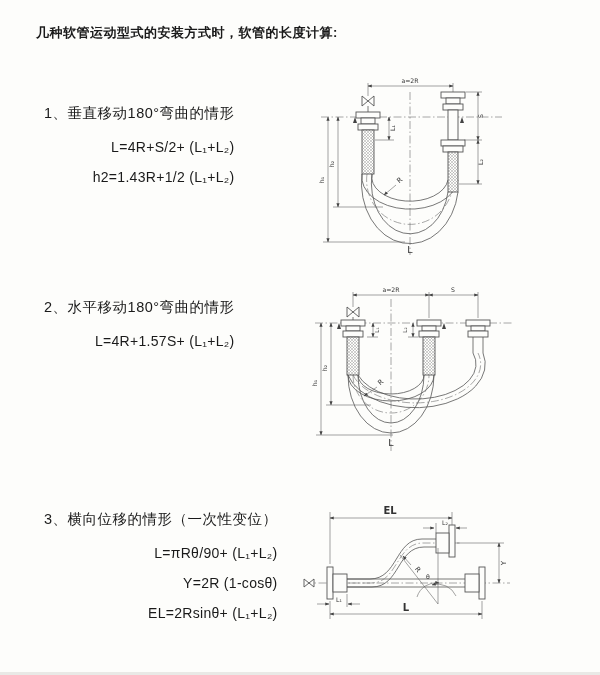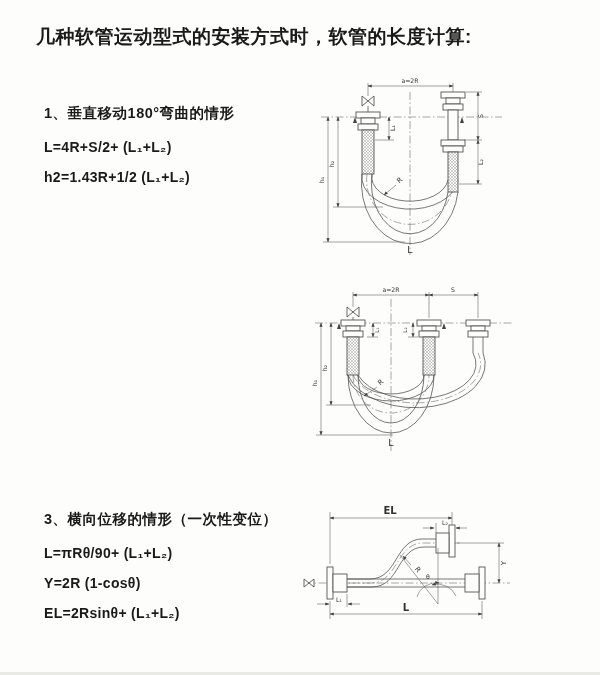--- a/index.html
+++ b/index.html
@@ -3,25 +3,25 @@
 <meta charset="utf-8">
 <style>
   html,body{margin:0;padding:0;}
   body{
     width:600px;height:675px;position:relative;overflow:hidden;
     background:#fdfdfb;color:#1a1a1a;
     font-family:"Liberation Sans", sans-serif;
   }
   .doc-title{
     position:absolute;left:36px;top:24px;
-    font-size:19px;font-weight:bold;letter-spacing:.5px;white-space:pre;text-align:right;
+    font-size:13px;font-weight:bold;letter-spacing:.5px;white-space:pre;text-align:right;
   }
   .section{position:absolute;left:44px;}
-  .sec-heading{font-size:14.5px;font-weight:bold;letter-spacing:.5px;margin:0 0 9px 0;white-space:pre;}
-  .formula{font-size:14px;font-weight:bold;line-height:30px;white-space:pre;letter-spacing:.3px;}
+  .sec-heading{font-size:14.5px;font-weight:normal;letter-spacing:.5px;margin:0 0 9px 0;white-space:pre;}
+  .formula{font-size:14px;font-weight:normal;margin-left:23px;line-height:30px;white-space:pre;letter-spacing:.3px;text-align:right;}
   .diagram{position:absolute;}
   svg .ln{stroke:#555;stroke-width:.8;fill:none;}
   svg .thin{stroke:#666;stroke-width:.6;fill:none;}
   svg .cl{stroke:#787878;stroke-width:.65;fill:none;stroke-dasharray:8 2.5 1.5 2.5;}
   svg .fit{stroke:#555;stroke-width:.9;fill:#fdfdfb;}
   svg .solid{fill:#444;stroke:none;}
   svg text{font-family:"DejaVu Sans", sans-serif;fill:#333;}
   .t6{font-size:6.2px;} .t7{font-size:7px;} .t9{font-size:9.5px;} .t10{font-size:10px;}
   .scan-edge{position:absolute;left:0;bottom:0;width:600px;height:3px;background:#e9e9e6;}
 </style>
@@ -111,20 +111,22 @@
   <line class="thin" x1="91" y1="113" x2="79" y2="123" marker-end="url(#arr)"></line>
   <text class="t7" transform="rotate(-40 96,110)" x="96" y="110" text-anchor="middle">R</text>
 
   <path class="solid" d="M48,51 L50,45 L52,51 Z"></path>
   <path class="solid" d="M155,51 L157,45 L159,51 Z"></path>
 
   <text class="t9" x="105" y="181" text-anchor="middle">L</text>
 </svg>
 
 <div class="section" style="top:298px;">
+  <div class="sec-heading">2、水平移动180°弯曲的情形</div>
+  <div class="formula">L=4R+1.57S+ (L₁+L₂)</div>
 </div>
 
 <svg class="diagram" style="left:301px;top:283px;" width="222" height="172" viewBox="0 0 222 172">
   <line class="cl" x1="14" y1="40" x2="212" y2="40"></line>
   <line class="cl" x1="90" y1="16" x2="90" y2="168"></line>
 
   <g>
     <path class="ln" d="M47,92 A43,26 0 0 0 133,92"></path>
     <path class="ln" d="M57,92 A33,19 0 0 0 123,92"></path>
     <path class="ln" d="M47,92 A43,58 0 0 0 133,92"></path>

